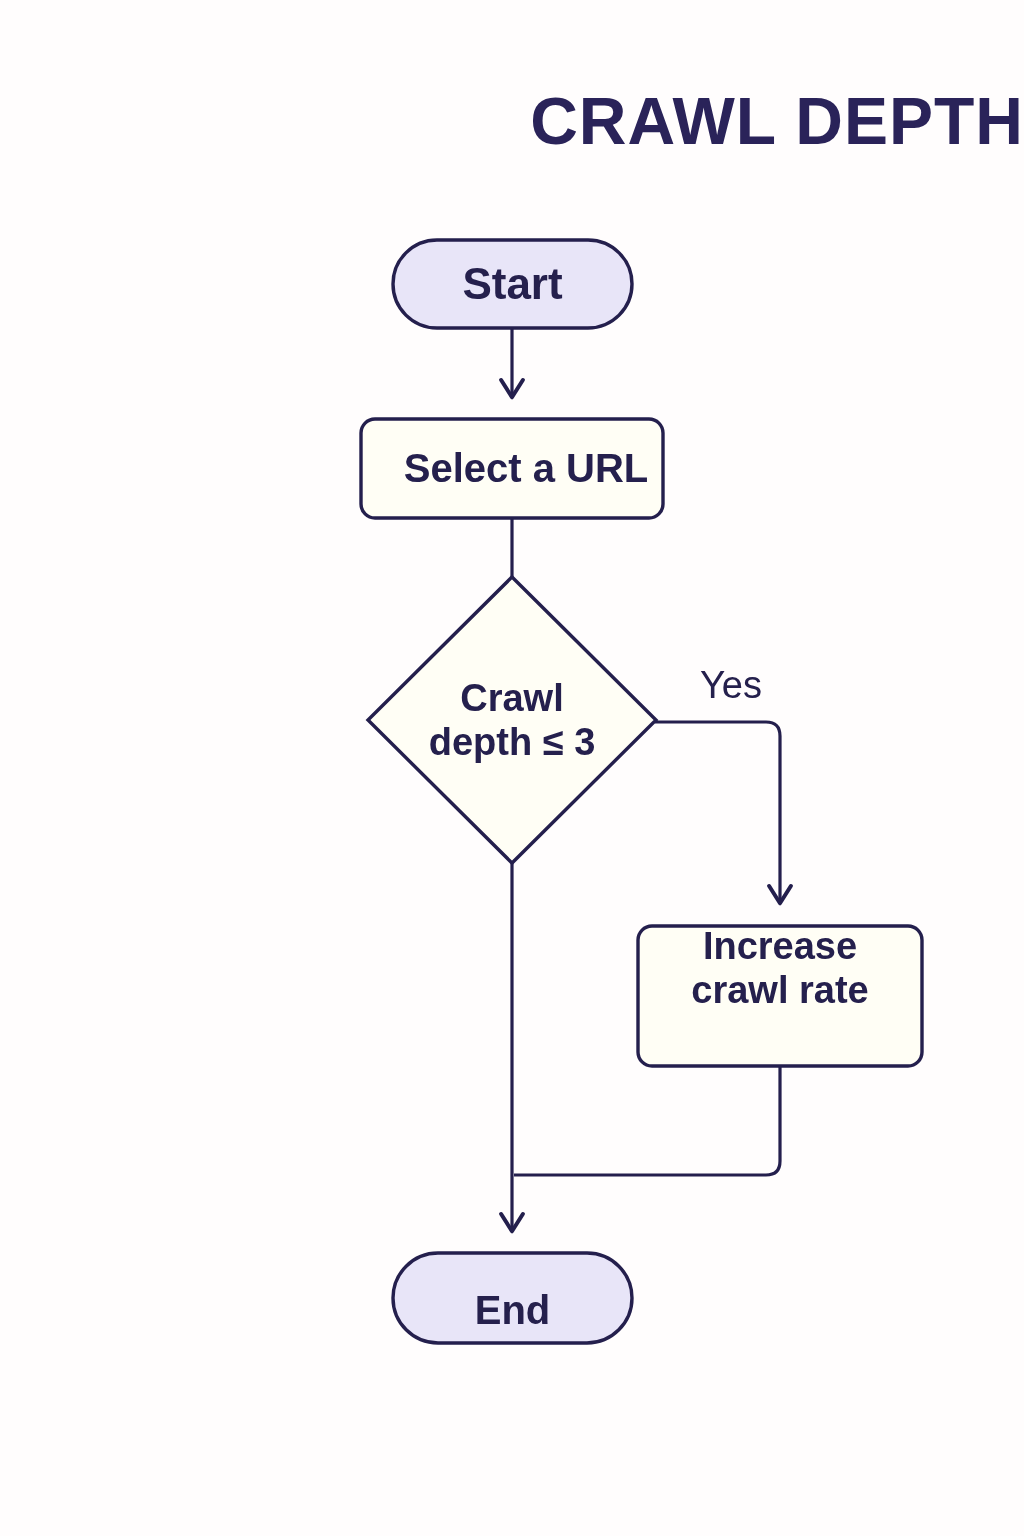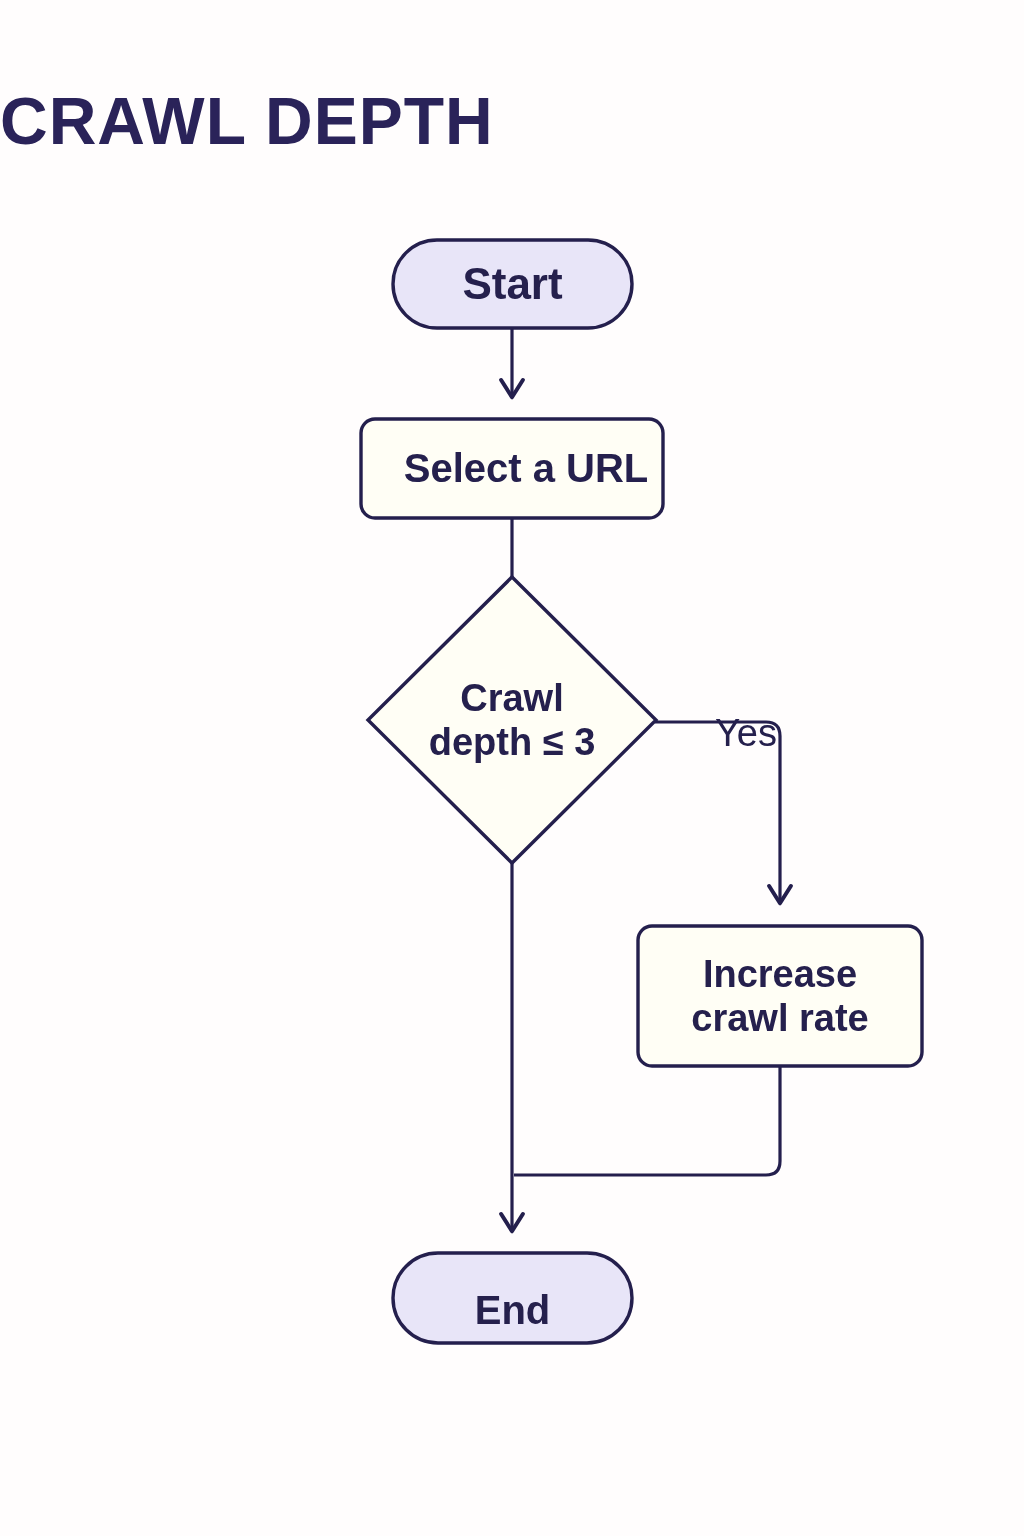--- a/index.html
+++ b/index.html
@@ -21,21 +21,21 @@
     top: 0;
     width: 1024px;
     height: 1536px;
   }
 
   .page-title {
     position: absolute;
     left: 0;
     top: 88px;
     width: 1024px;
-    text-align: left;
+    text-align: right;
     font-size: 66px;
     font-weight: bold;
     letter-spacing: 1px;
     color: #2a2359;
     font-family: "Liberation Sans", sans-serif;
     white-space: nowrap;
     line-height: 1;
   }
 
   
@@ -49,34 +49,34 @@
     font-family: "Liberation Sans", sans-serif;
     font-weight: bold;
     line-height: 1.16;
     pointer-events: none;
     white-space: pre-line;
   }
 
   #label-start   { left: 393px; top: 240px;  width: 239px; height: 88px;  font-size: 44px; }
   #label-select  { left: 375px; top: 419px;  width: 302px; height: 99px;  font-size: 40px; }
   #label-decision{ left: 388px; top: 648px;  width: 248px; height: 144px; font-size: 38px; }
-  #label-increase{ left: 638px; top: 926px;  width: 284px; height: 140px; font-size: 38px; border-radius: 10px; }
+  #label-increase{ left: 638px; top: 898px;  width: 284px; height: 140px; font-size: 38px; border-radius: 10px; }
   #label-end     { left: 393px; top: 1253px; width: 239px; height: 115px;  font-size: 40px; }
 
   .edge-label {
     position: absolute;
     color: #25204d;
     font-family: "Liberation Sans", sans-serif;
     font-weight: normal;
     font-size: 38px;
     line-height: 1;
     pointer-events: none;
     white-space: nowrap;
   }
-  #label-yes { left: 700px; top: 666px; width: 92px; text-align: center; margin-top: 48px; }
+  #label-yes { left: 700px; top: 666px; width: 92px; text-align: left; }
 </style>
 </head>
 <body>
 
 <div id="diagram-root">
 
   <div class="page-title">CRAWL DEPTH</div>
 
   <svg id="canvas" viewBox="0 0 1024 1536" width="1024" height="1536" xmlns="http://www.w3.org/2000/svg">
 

